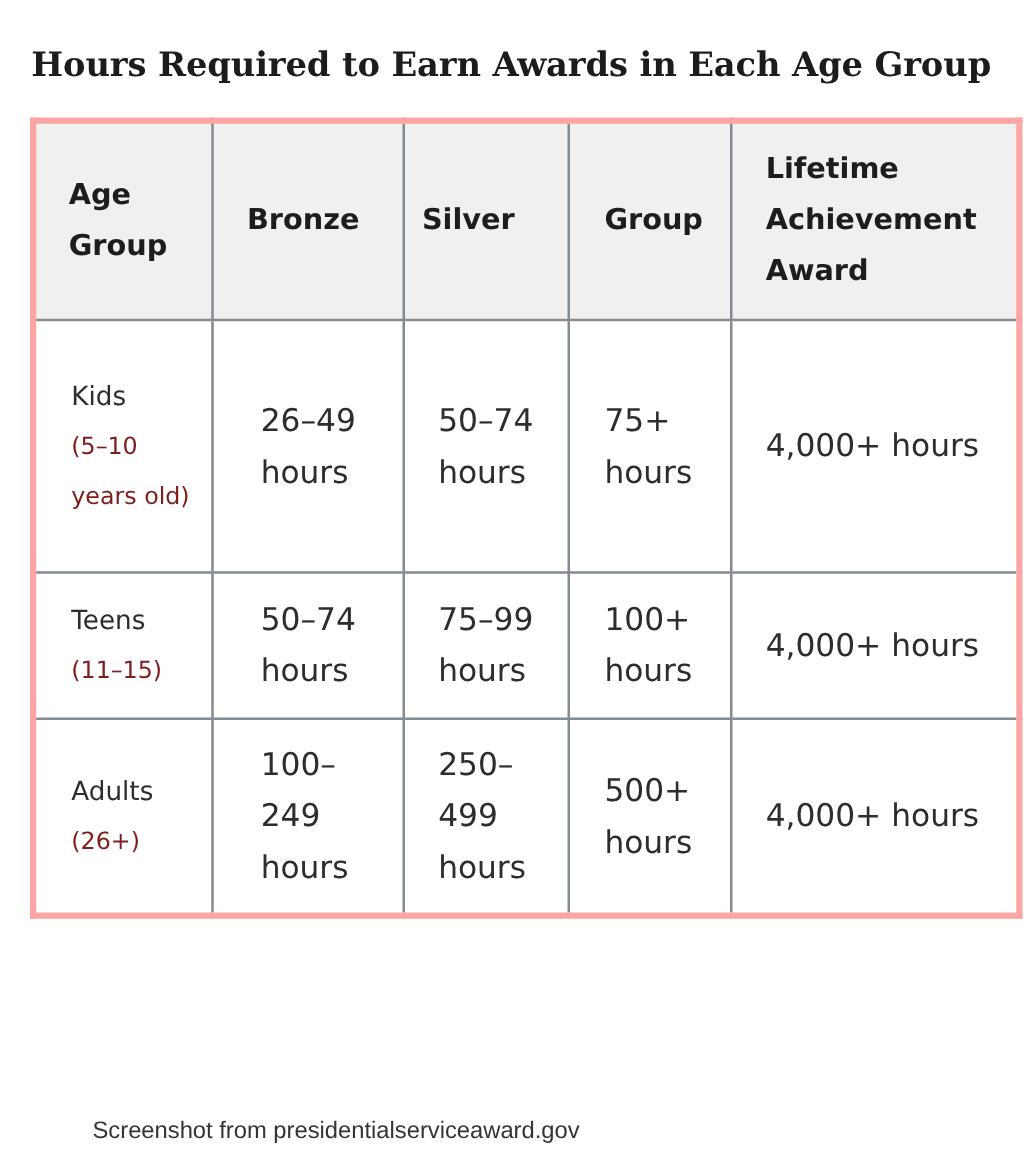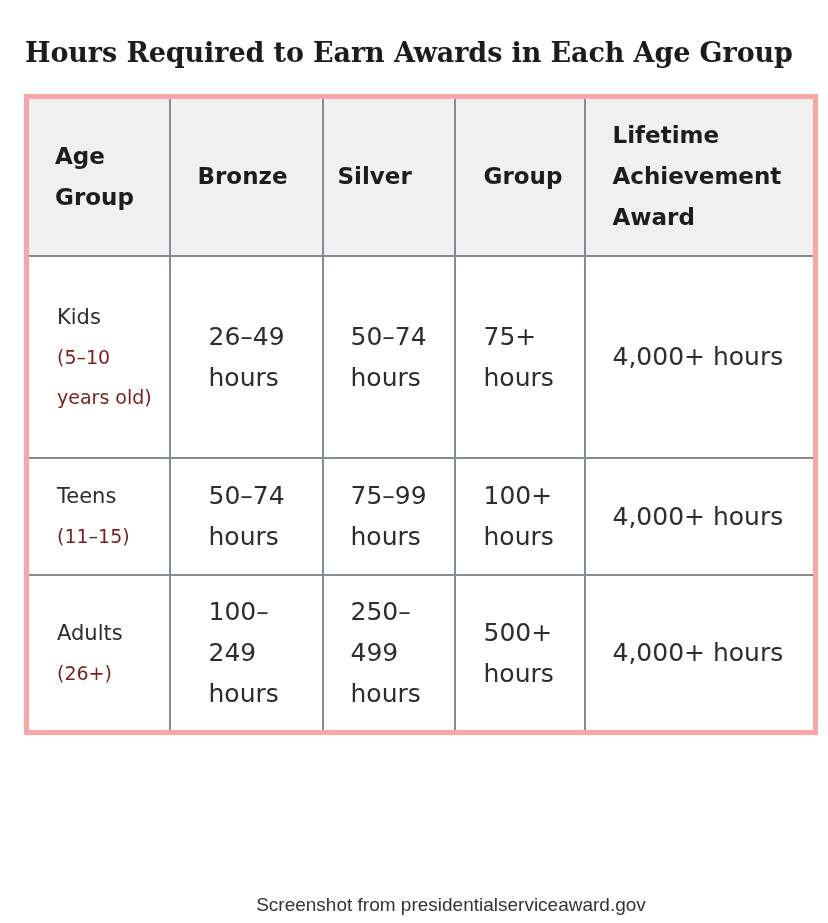--- a/index.html
+++ b/index.html
@@ -103,21 +103,21 @@
     line-height: 40px;
     color: #7f1d1d;
   }
   .cell-val { display: block; }
 
   .footer-caption {
     position: absolute;
     left: 0;
     top: 893px;
     width: 828px;
-    text-align: center;
+    text-align: left;
     padding-left: 74px;
     box-sizing: border-box;
     font-family: "Liberation Sans", sans-serif;
     font-size: 19px;
     line-height: 24px;
     color: #343434;
   }
 </style>
 </head>
 <body>

